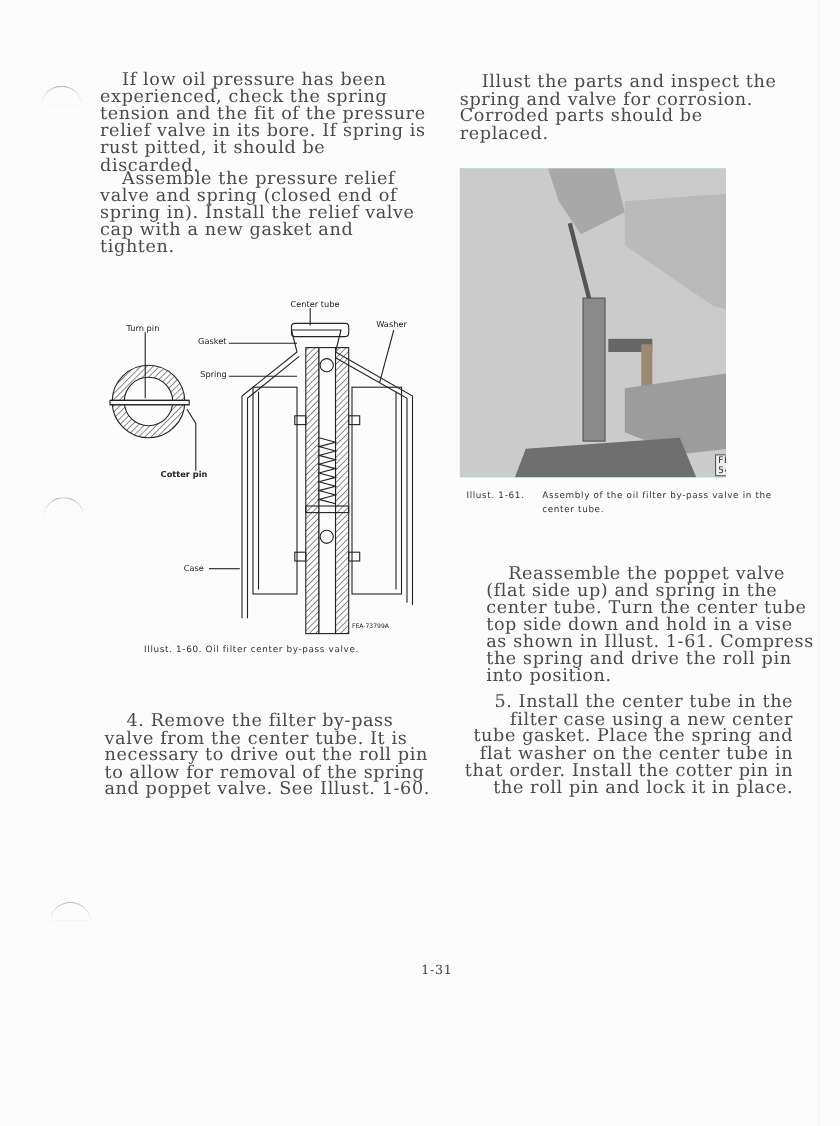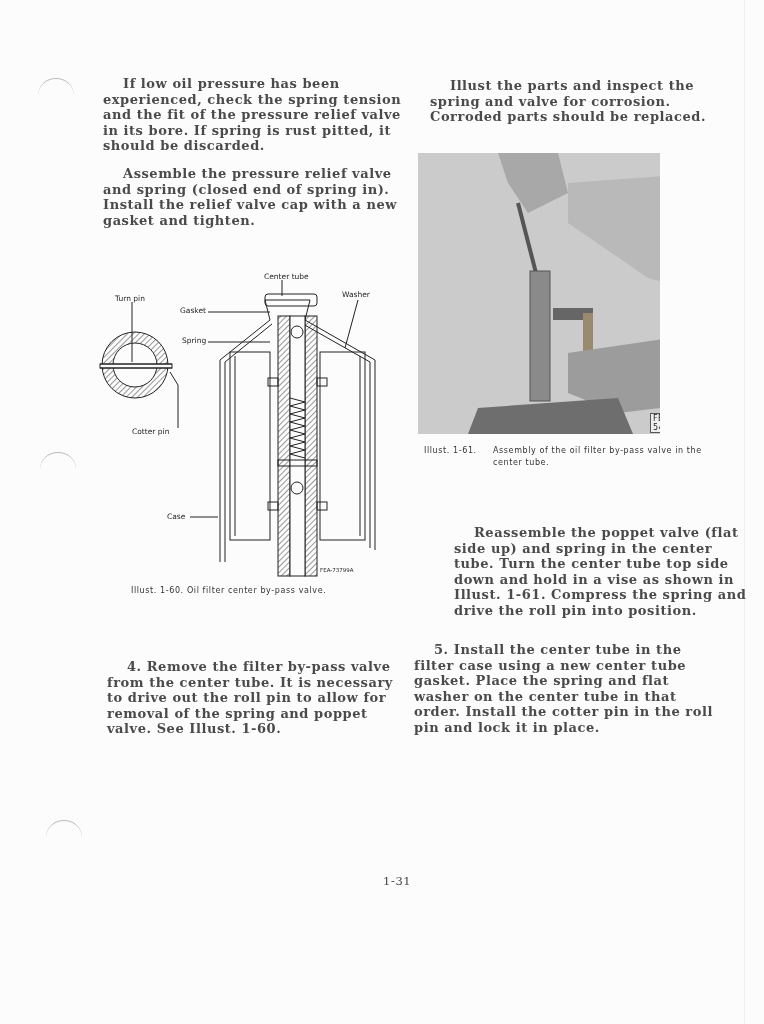--- a/index.html
+++ b/index.html
@@ -1,18 +1,18 @@
 <!DOCTYPE html>
 <html><head>
 <meta charset="utf-8">
 <style>
   html, body { margin:0; padding:0; }
   body { width:764px; height:1024px; background:#fcfcfc; position:relative; overflow:hidden;
          font-family:"DejaVu Serif", serif; color:#444; }
-  .para { position:absolute; font-size:13px; line-height:15.5px; letter-spacing:0.55px; color:#4a4a4a; margin:12px;font-weight:bold; }
+  .para { position:absolute; font-size:16px; line-height:15.5px; letter-spacing:0.55px; color:#4a4a4a; margin:0; }
   .para .indent { display:inline-block; width:20px; }
   .caption { position:absolute; font-family:"DejaVu Sans", sans-serif; font-size:8px; letter-spacing:0.6px; color:#333; line-height:12px; }
   .label { position:absolute; font-family:"DejaVu Sans", sans-serif; font-size:7.5px; color:#222; }
   .holepunch { position:absolute; width:36px; height:16px; border-top:1.2px solid #bbb; border-radius:50% 50% 0 0 / 100% 100% 0 0; }
   .rightrule { position:absolute; left:744px; top:0; width:1px; height:1024px; background:#f0f0f0; }
   .pagenum { position:absolute; left:383px; top:874px; font-size:11.5px; letter-spacing:0.6px; color:#444; }
   .photo { position:absolute; left:418px; top:153px; width:242px; height:281px; background:#86efac; overflow:hidden; }
   .fea-tag { position:absolute; font-family:"DejaVu Sans", sans-serif; font-size:8px; background:#eee; border:1px solid #555; padding:0 2px; color:#222; letter-spacing:0.5px; }
   svg { position:absolute; }
 </style>
@@ -30,21 +30,21 @@
 <p class="para" style="left:91px;top:154px;width:300px;">
   <span class="indent"></span><span>Assemble the pressure relief valve and spring (closed end of spring in). Install the relief valve cap with a new gasket and tighten.</span>
 </p>
 
 <div>
   <span class="label" style="left:264px;top:272px;">Center tube</span>
   <span class="label" style="left:115px;top:294px;">Turn pin</span>
   <span class="label" style="left:342px;top:290px;">Washer</span>
   <span class="label" style="left:180px;top:306px;">Gasket</span>
   <span class="label" style="left:182px;top:336px;">Spring</span>
-  <span class="label" style="left:132px;top:427px;">Cotter pin</span>
+  <span class="label" style="left:146px;top:427px;font-weight:bold;">Cotter pin</span>
   <span class="label" style="left:167px;top:512px;">Case</span>
   <span class="label" style="left:320px;top:567px;font-size:5.5px;">FEA-73799A</span>
 
   <svg width="300" height="300" style="left:90px;top:280px;" viewBox="0 0 300 300">
     <defs>
       <pattern id="hatch" width="4" height="4" patternUnits="userSpaceOnUse" patternTransform="rotate(45)">
         <line x1="0" y1="0" x2="0" y2="4" stroke="#333" stroke-width="1"></line>
       </pattern>
     </defs>
     <g fill="none" stroke="#222" stroke-width="1">
@@ -117,17 +117,17 @@
   <span class="fea-tag" style="left:232px;top:260px;">FEA-54933</span>
 </div>
 
 <div class="caption" style="left:409px;top:445px;padding-left:15px;">Illust. 1-61.</div>
 <div class="caption" style="left:493px;top:445px;width:240px;">Assembly of the oil filter by-pass valve in the center tube.</div>
 
 <p class="para" style="left:442px;top:513px;width:300px;">
   <span class="indent"></span><span>Reassemble the poppet valve (flat side up) and spring in the center tube. Turn the center tube top side down and hold in a vise as shown in Illust. 1-61. Compress the spring and drive the roll pin into position.</span>
 </p>
 
-<p class="para" style="left:402px;top:630px;width:300px;">
+<p class="para" style="left:421px;top:630px;width:300px;text-align:right;">
   <span class="indent"></span><span>5. Install the center tube in the filter case using a new center tube gasket. Place the spring and flat washer on the center tube in that order. Install the cotter pin in the roll pin and lock it in place.</span>
 </p>
 
 <div class="pagenum">1-31</div>
 
 </body></html>

